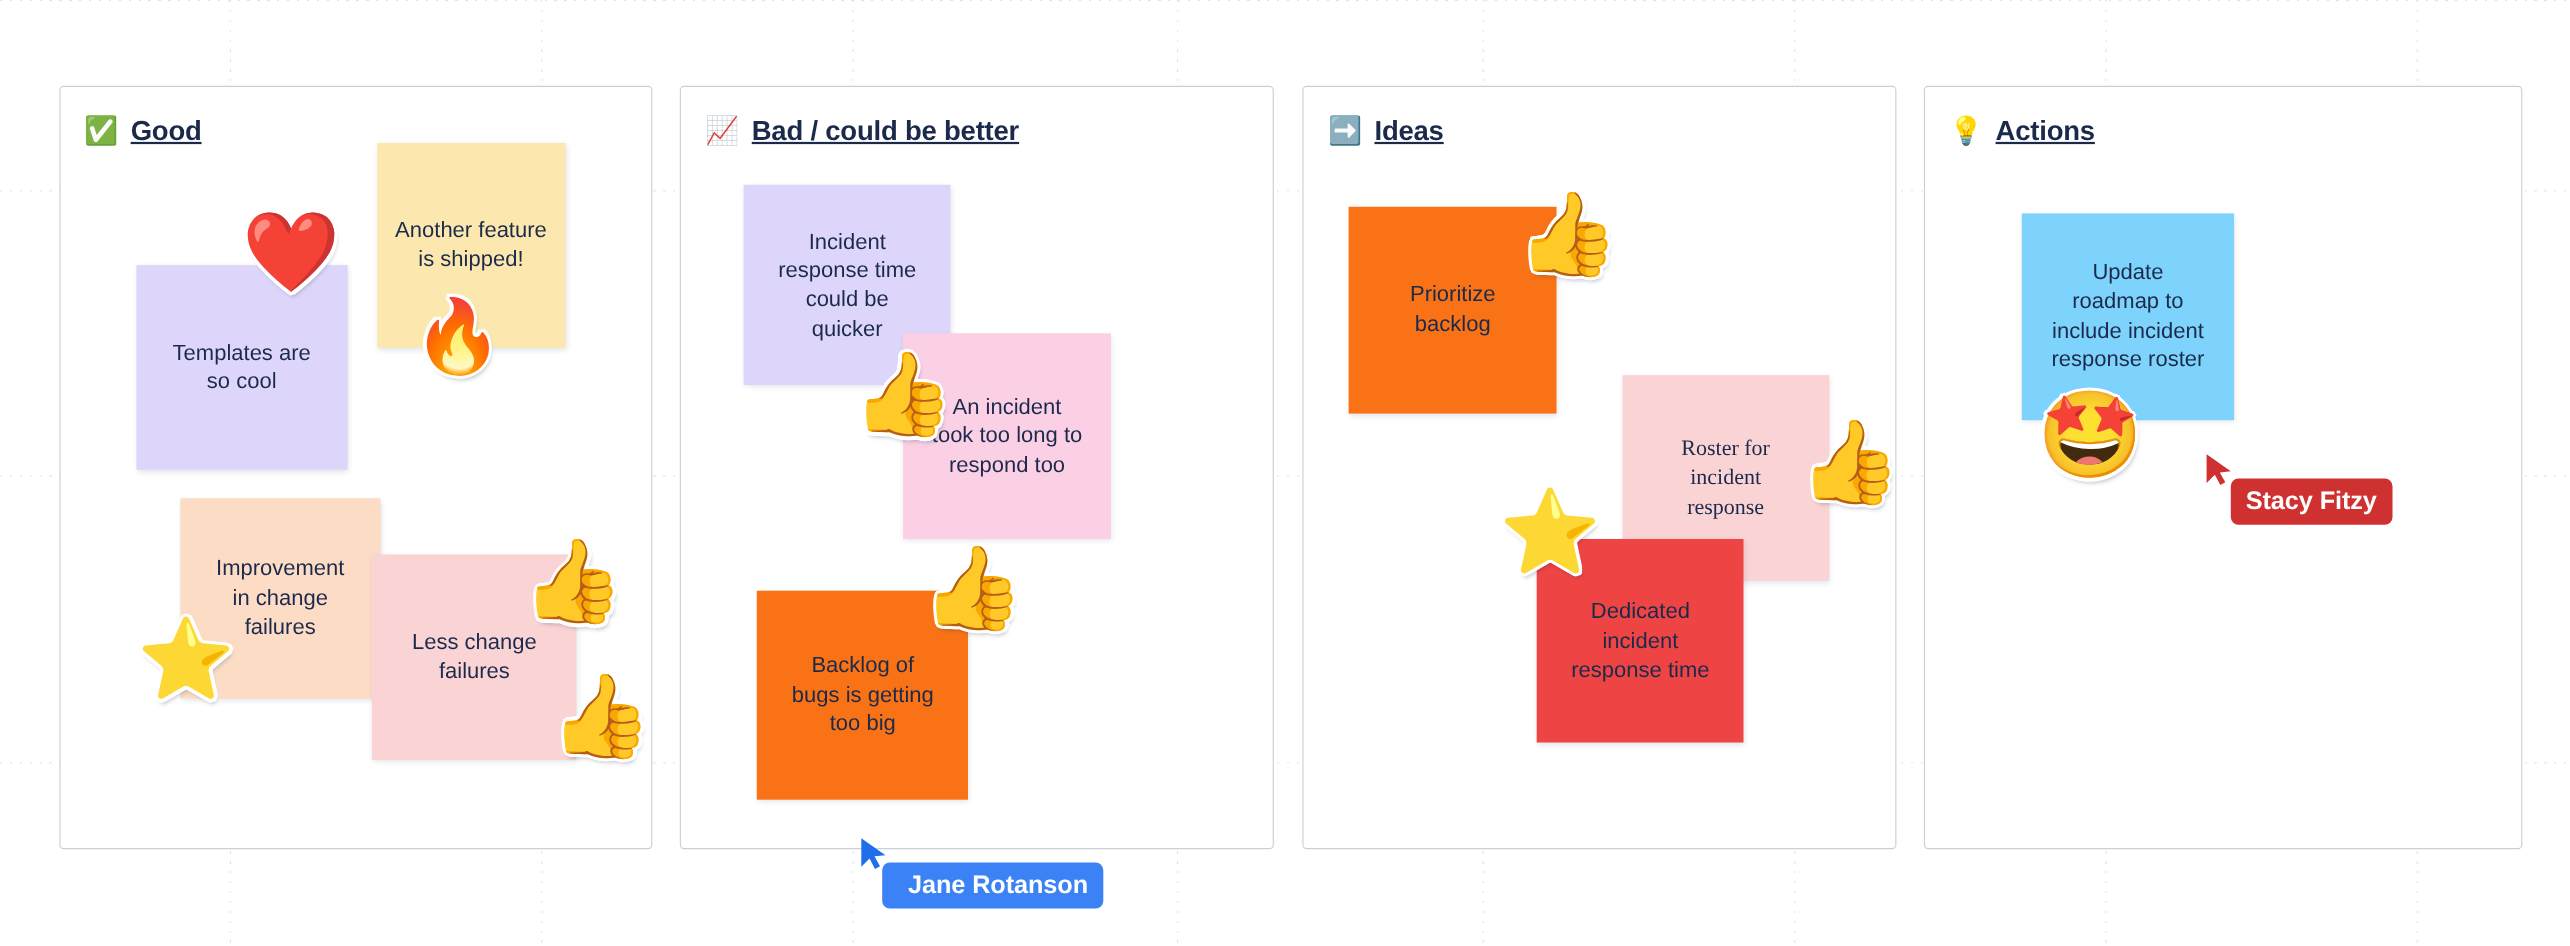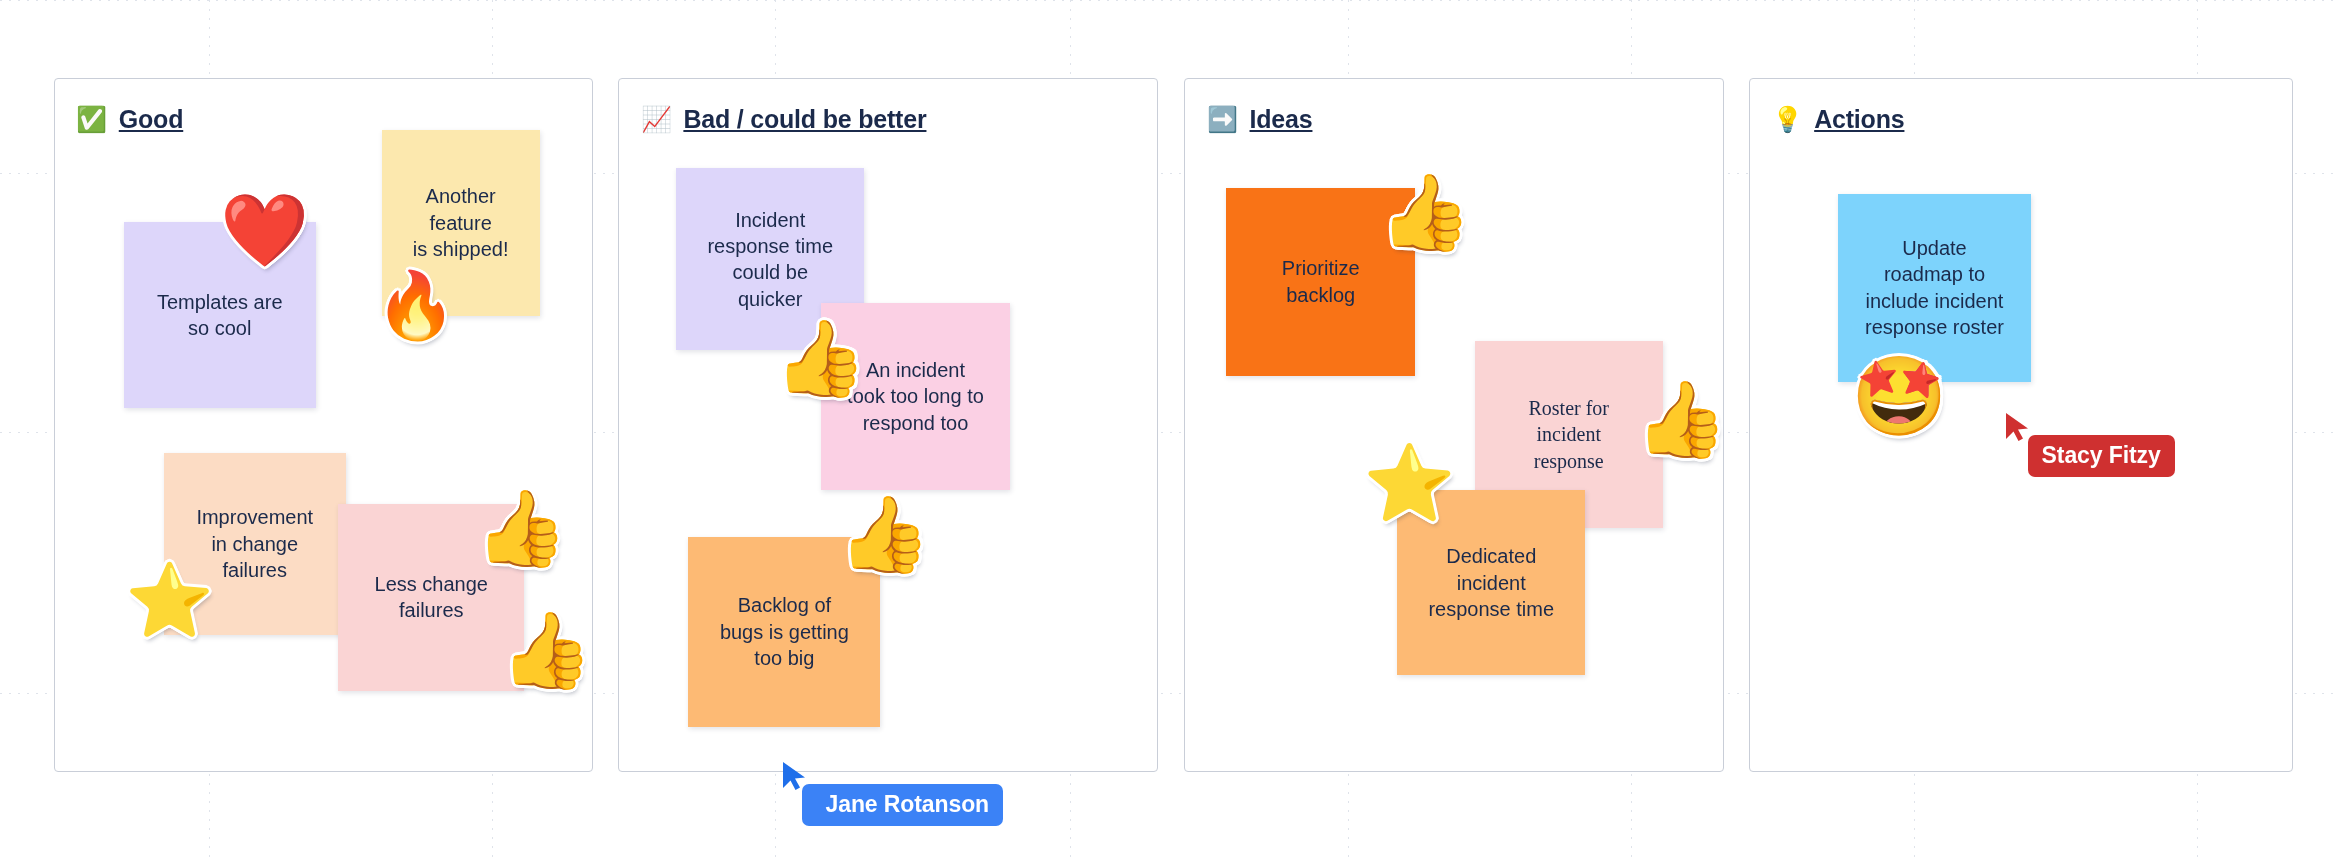--- a/index.html
+++ b/index.html
@@ -134,27 +134,27 @@
     <div class="grid-v" style="left: 2197.45px; background-image: repeating-linear-gradient(rgb(223, 227, 234) 0px, rgb(223, 227, 234) 2px, transparent 2px, transparent 9px);"></div>
   </div>
 
 <div id="board">
     <div class="column" style="left: 53.6327px; top: 77.5043px; width: 539.306px; height: 694.558px;">
       <div class="col-header">
         <span class="col-emoji">✅</span>
         <span class="col-title">Good</span>
       </div>
     </div>
-    <div class="note" style="left: 123.653px; top: 222px; width: 192.184px; height: 186.308px; background: rgb(221, 214, 250); z-index: 10;">
+    <div class="note" style="left: 123.653px; top: 241px; width: 192.184px; height: 186.308px; background: rgb(221, 214, 250); z-index: 10;">
       <span>
         <div>Templates are</div>
         <div>so cool</div>
       </span>
     </div>
-    <div class="note" style="left: 342.653px; top: 129.671px; width: 158px; height: 186.308px; background: rgb(252, 232, 174); z-index: 11; margin-left: 39px;">
+    <div class="note" style="left: 342.653px; top: 129.671px; width: 171px; height: 186.308px; background: rgb(252, 232, 174); z-index: 11;">
       <span>
         <div>Another feature</div>
         <div>is shipped!</div>
       </span>
     </div>
     <div class="note" style="left: 163.878px; top: 453.102px; width: 181.755px; height: 181.837px; background: rgb(252, 220, 196); z-index: 12;">
       <span>
         <div>Improvement</div>
         <div>in change</div>
         <div>failures</div>
@@ -185,21 +185,21 @@
         <div>quicker</div>
       </span>
     </div>
     <div class="note" style="left: 820.878px; top: 302.565px; width: 189.204px; height: 187.799px; background: rgb(251, 208, 228); z-index: 11;">
       <span>
         <div>An incident</div>
         <div>took too long to</div>
         <div>respond too</div>
       </span>
     </div>
-    <div class="note" style="left: 688.286px; top: 536.568px; width: 192.184px; height: 190.78px; background: #fdba74; z-index: 12;">
+    <div class="note" style="left: 688.286px; top: 536.568px; width: 192.184px; height: 190.78px; background: #f97316; z-index: 12;">
       <span>
         <div>Backlog of</div>
         <div>bugs is getting</div>
         <div>too big</div>
       </span>
     </div>
     <span class="sticker" style="left: 774.694px; top: 321.941px; font-size: 74.5234px; z-index: 40;">👍</span>
     <span class="sticker" style="left: 838.755px; top: 497.816px; font-size: 74.5234px; z-index: 41;">👍</span>
     <div class="column" style="left: 1184.39px; top: 77.5043px; width: 539.306px; height: 694.558px;">
       <div class="col-header">
@@ -213,21 +213,21 @@
         <div>backlog</div>
       </span>
     </div>
     <div class="note" style="left: 1474.9px; top: 341.317px; width: 187.714px; height: 186.308px; background: rgb(250, 212, 212); z-index: 11; font-family: Liberation Serif, serif;">
       <span>
         <div>Roster for</div>
         <div>incident</div>
         <div>response</div>
       </span>
     </div>
-    <div class="note" style="left: 1397.43px; top: 490.364px; width: 187.714px; height: 184.818px; background: #fdba74; z-index: 12;">
+    <div class="note" style="left: 1397.43px; top: 490.364px; width: 187.714px; height: 184.818px; background: #ef4444; z-index: 12;">
       <span>
         <div>Dedicated</div>
         <div>incident</div>
         <div>response time</div>
       </span>
     </div>
     <span class="sticker" style="left: 1379.55px; top: 175.875px; font-size: 74.5234px; z-index: 40;">👍</span>
     <span class="sticker" style="left: 1635.8px; top: 383.05px; font-size: 74.5234px; z-index: 41;">👍</span>
     <span class="sticker" style="left: 1363.16px; top: 447.14px; font-size: 74.5234px; z-index: 42;">⭐</span>
     <div class="column" style="left: 1749.02px; top: 77.5043px; width: 543.776px; height: 694.558px;">

